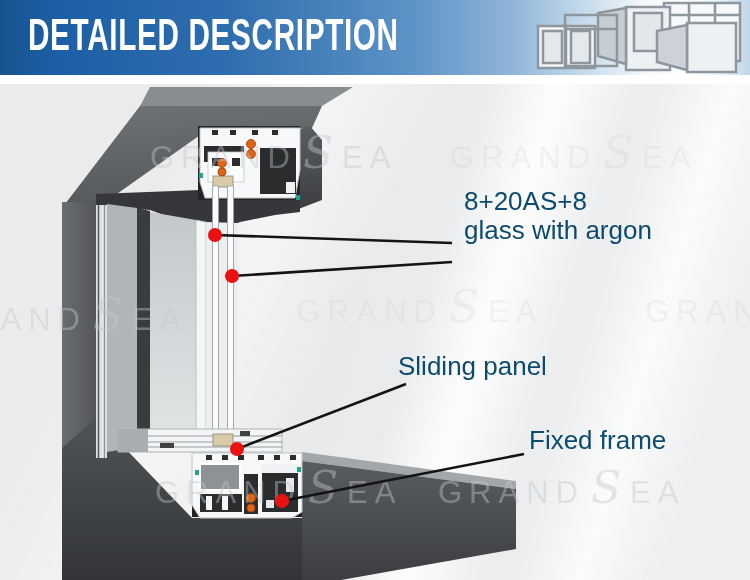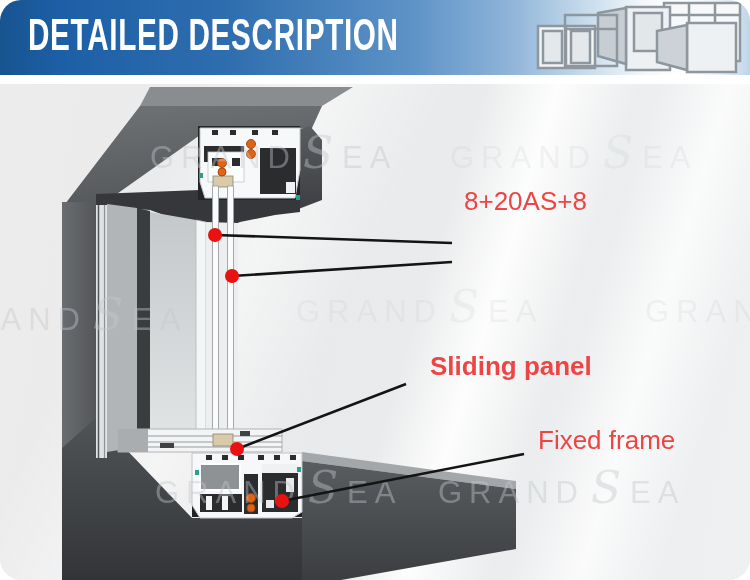--- a/index.html
+++ b/index.html
@@ -1,42 +1,42 @@
 <!DOCTYPE html>
 <html><head>
 <meta charset="utf-8">
 <style>
   html,body{margin:0;padding:0;background:#fff;}
   .stage{position:relative;width:750px;height:580px;overflow:hidden;
-         font-family:"Liberation Sans",sans-serif;background:#fff;border-radius:21px;}
+         font-family:"Liberation Sans",sans-serif;background:#fff;}
   
   .banner{position:absolute;left:0;top:0;width:750px;height:75px;z-index:5;
     background:linear-gradient(90deg,#17548f 0%,#1d5fa6 8%,#2e6dae 30%,#5d93c7 55%,
       #8fb4d8 68%,#c6dbec 78%,#f4f8fb 86%,#ffffff 91%,#e9f1f8 96%,#bed5e9 100%);}
   .banner-title{position:absolute;left:28px;top:50%;transform:translateY(-56%);
     white-space:nowrap;}
   .banner-title span{display:inline-block;color:#fff;font-weight:bold;
     font-size:45px;letter-spacing:1px;transform:scaleX(.66);transform-origin:left center;
     font-family:"Liberation Sans",sans-serif;}
   .win-illus{position:absolute;right:6px;top:0;z-index:6;}
   .white-gap{position:absolute;left:0;top:75px;width:750px;height:9px;background:#fff;z-index:5;}
   
   .canvas{position:absolute;left:0;top:84px;width:750px;height:496px;
     background:
      linear-gradient(107deg,rgba(255,255,255,0) 54%,rgba(255,255,255,.9) 62%,rgba(255,255,255,0) 71%),
      linear-gradient(107deg,rgba(255,255,255,0) 73%,rgba(255,255,255,.75) 81%,rgba(255,255,255,0) 90%),
      linear-gradient(115deg,rgba(255,255,255,0) 20%,rgba(255,255,255,.5) 34%,rgba(255,255,255,0) 46%),
      linear-gradient(100deg,#ececed 0%,#e9eaeb 45%,#eef0f1 100%);}
   .diagram{position:absolute;left:0;top:0;width:750px;height:580px;z-index:10;}
   
-  .ann{position:absolute;z-index:20;color:#ef4444;
+  .ann{position:absolute;z-index:20;color:#0c4a6e;
        font:26px/29px "Liberation Sans",sans-serif;}
   #ann-glass{left:464px;top:187px;}
-  #ann-sliding{left:430px;top:352px;font-weight:bold;}
-  #ann-fixed{left:529px;top:426px;margin-left:9px;}
+  #ann-sliding{left:398px;top:352px;}
+  #ann-fixed{left:529px;top:426px;}
   
   .wm{font-family:"Liberation Sans",sans-serif;font-size:31px;letter-spacing:7px;
       fill:#c3c8cd;opacity:.42;}
   .wm .wm-s{font-family:"DejaVu Serif",serif;font-style:italic;font-size:44px;}
   .wm-faint{opacity:.2;}
 </style>
 </head>
 <body>
 
 <div class="stage">
@@ -214,20 +214,21 @@
     <g fill="#ea1111">
       <circle cx="215" cy="235" r="7"></circle>
       <circle cx="232" cy="276" r="7"></circle>
       <circle cx="237" cy="449" r="7"></circle>
       <circle cx="282" cy="501" r="7"></circle>
     </g>
   </svg>
 
   <div class="ann" id="ann-glass">
     <div>8+20AS+8</div>
+    <div>glass with argon</div>
   </div>
   <div class="ann" id="ann-sliding">
     <div>Sliding panel</div>
   </div>
   <div class="ann" id="ann-fixed">
     <div>Fixed frame</div>
   </div>
 
 </div>
 

